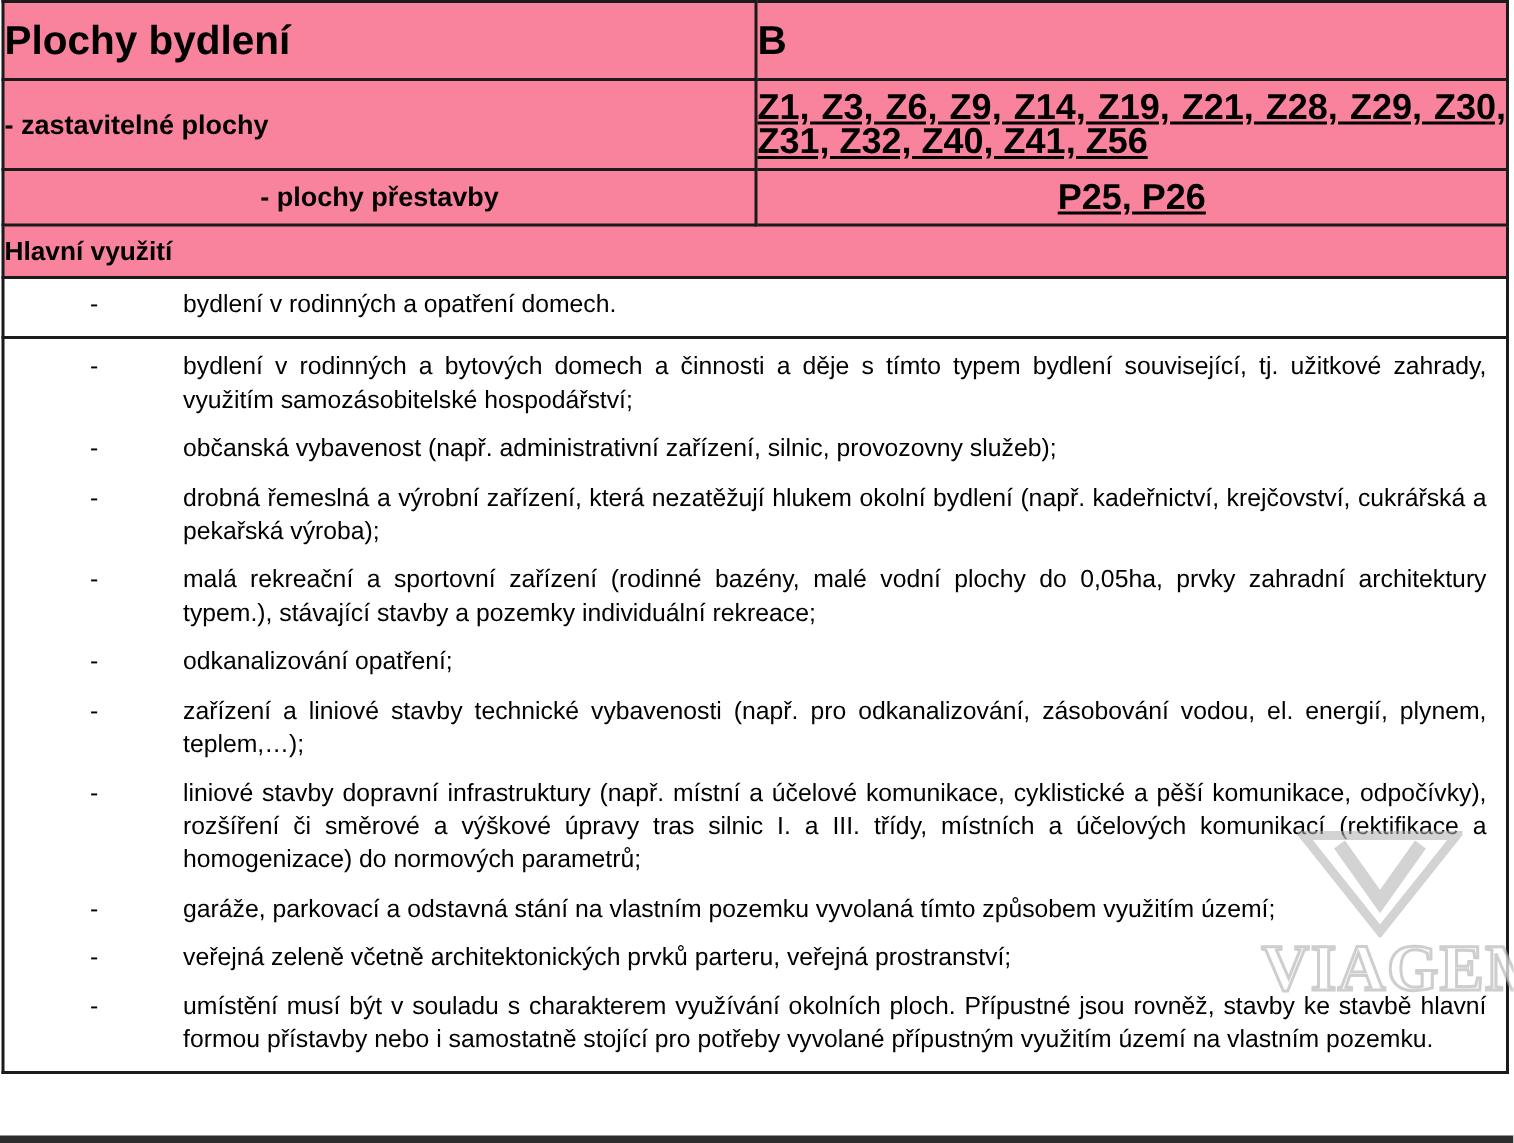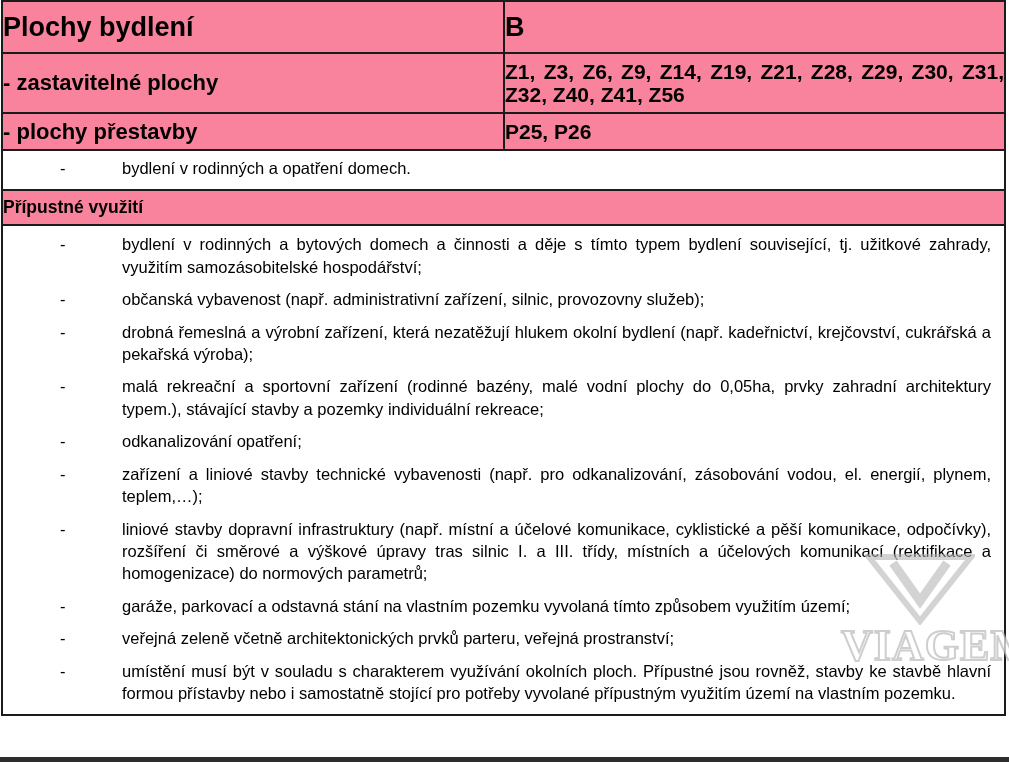--- a/index.html
+++ b/index.html
@@ -32,31 +32,32 @@
   .title-cell{
     font-size:27px;font-weight:bold;
     padding:0 0 0 9px;
     height:50px;
   }
   .code-cell{
     font-size:27px;font-weight:bold;
     padding:0 0 0 8px;
   }
   .label-cell{
-    font-size:22px;font-weight:bold;
+    font-size:18px;font-weight:bold;
     padding:0 0 0 7px;
   }
   .value-cell{
-    font-size:21px;font-weight:bold;
+    font-size:24px;font-weight:bold;
     padding:2px 8px 2px 8px;
     line-height:23px;
     text-align:justify;
+    text-decoration:underline;
   }
   .row-zast td{height:58px;}
-  .row-prest td{height:35px;}
+  .row-prest td{height:35px;text-align:center;}
   .section-head{
     font-size:17.5px;font-weight:bold;
     padding:0 0 0 7px;
     height:33px;
   }
   .content-cell{
     vertical-align:top;
   }
   .row-hlavni-content td{height:35px;}
   .row-pripustne-content td{height:488px;border-bottom-width:3px;}
@@ -123,29 +124,29 @@
       <td class="pink code-cell">B</td>
     </tr>
     <tr class="row-zast">
       <td class="pink label-cell">- zastavitelné plochy</td>
       <td class="pink value-cell">Z1, Z3, Z6, Z9, Z14, Z19, Z21, Z28, Z29, Z30, Z31, Z32, Z40, Z41, Z56</td>
     </tr>
     <tr class="row-prest">
       <td class="pink label-cell">- plochy přestavby</td>
       <td class="pink value-cell">P25, P26</td>
     </tr>
+    <tr>
+      <td class="pink section-head" colspan="2">Hlavní využití</td>
+    </tr>
     <tr class="row-hlavni-content">
       <td class="white content-cell" colspan="2">
         <ul class="bullets single">
           <li><span class="dash">-</span><span>bydlení v rodinných a opatření domech.</span></li>
         </ul>
       </td>
-    </tr>
-    <tr>
-      <td class="pink section-head" colspan="2">Přípustné využití</td>
     </tr>
     <tr class="row-pripustne-content">
       <td class="white content-cell" colspan="2">
         <ul class="bullets">
           <li><span class="dash">-</span><span>bydlení v rodinných a bytových domech a činnosti a děje s tímto typem bydlení související, tj. užitkové zahrady, využitím samozásobitelské hospodářství;</span></li>
           <li><span class="dash">-</span><span>občanská vybavenost (např. administrativní zařízení, silnic, provozovny služeb);</span></li>
           <li><span class="dash">-</span><span>drobná řemeslná a výrobní zařízení, která nezatěžují hlukem okolní bydlení (např. kadeřnictví, krejčovství, cukrářská a pekařská výroba);</span></li>
           <li><span class="dash">-</span><span>malá rekreační a sportovní zařízení (rodinné bazény, malé vodní plochy do 0,05ha, prvky zahradní architektury typem.), stávající stavby a pozemky individuální rekreace;</span></li>
           <li><span class="dash">-</span><span>odkanalizování opatření;</span></li>
           <li><span class="dash">-</span><span>zařízení a liniové stavby technické vybavenosti (např. pro odkanalizování, zásobování vodou, el. energií, plynem, teplem,…);</span></li>

